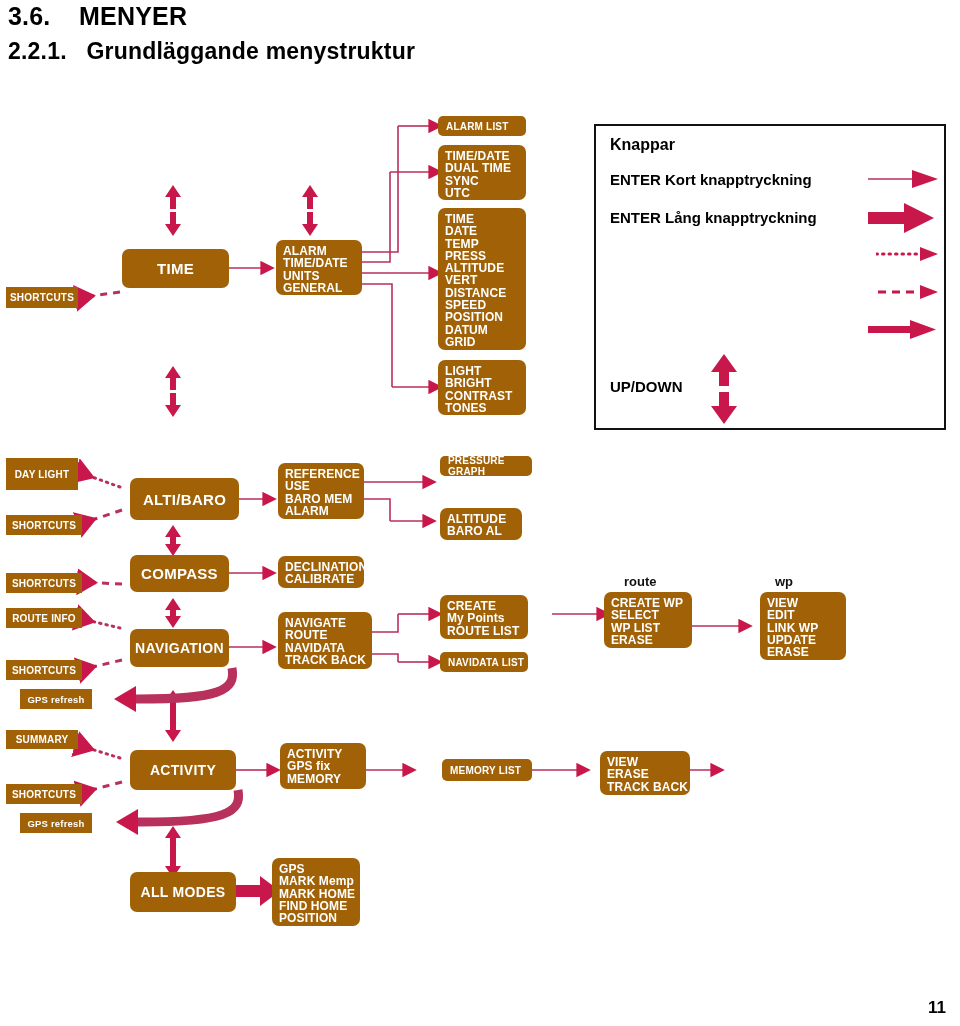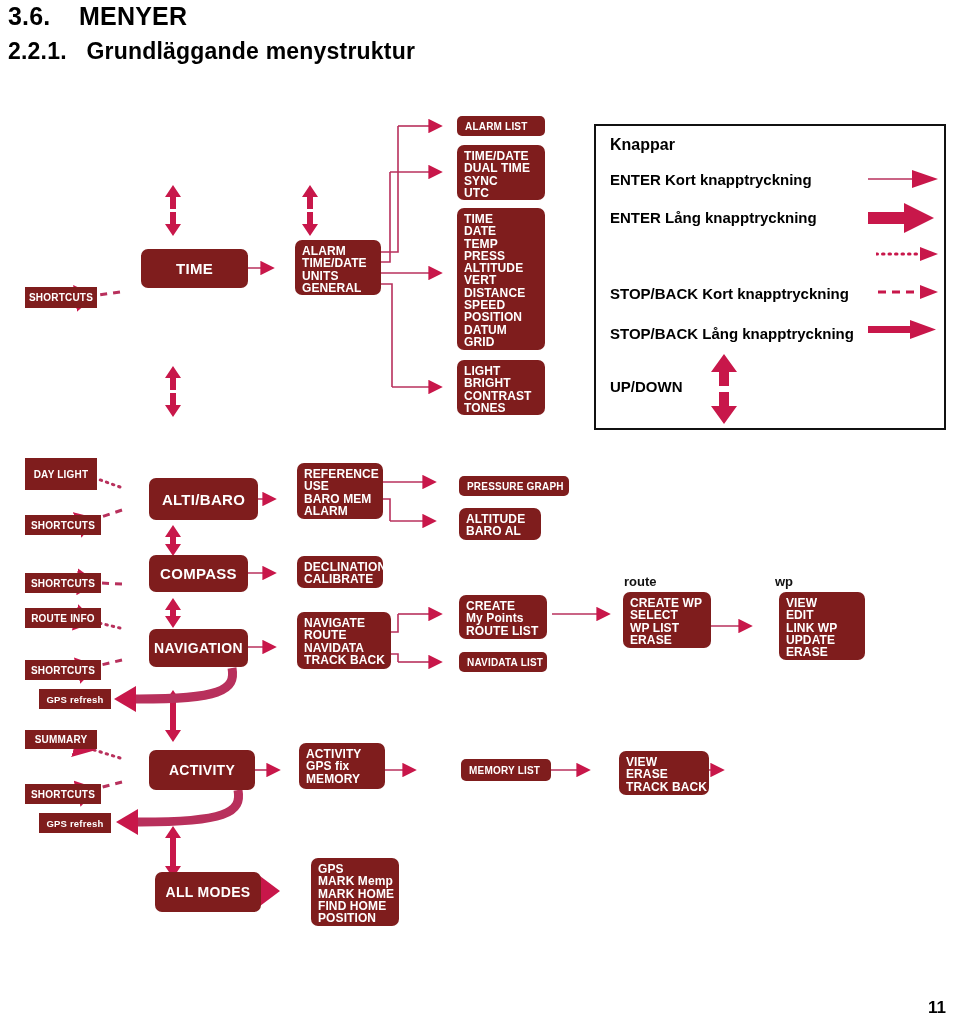--- a/index.html
+++ b/index.html
@@ -7,22 +7,22 @@
        font-family:"Liberation Sans",sans-serif;color:#000;overflow:hidden;}
 
   
   .h1{position:absolute;font-weight:bold;font-size:25px;letter-spacing:.2px;white-space:nowrap;}
   .h1 .num{display:inline-block;}
   #hdg-1{left:8px;top:2px;}
   #hdg-2{left:8px;top:38px;font-size:23px;}
   #page-num{position:absolute;right:14px;bottom:8px;font-size:17px;font-weight:bold;}
 
   
-  .box{position:absolute;background:#7f1d1d;border-radius:7px;color:#fff;
-       box-sizing:border-box;margin-left:19px;}
+  .box{position:absolute;background:#a16207;border-radius:7px;color:#fff;
+       box-sizing:border-box;}
   .box.lbl{display:flex;align-items:center;justify-content:center;
            font-weight:bold;font-size:15px;letter-spacing:.3px;}
   .box.small{display:flex;align-items:center;justify-content:center;
              font-weight:bold;font-size:10px;letter-spacing:.2px;border-radius:0;}
   .box.list{padding:5px 7px;font-weight:bold;font-size:12px;line-height:12.3px;letter-spacing:.1px;}
   .box.list .ln{white-space:nowrap;}
   .box.oneline{display:flex;align-items:center;padding-left:8px;
                font-weight:bold;font-size:10px;letter-spacing:.2px;border-radius:5px;}
 
   .cap{position:absolute;font-weight:bold;font-size:13px;color:#111;}
@@ -199,27 +199,25 @@
   <svg style="position:absolute;left:272px;top:76px;" width="72" height="32">
     <rect x="0" y="10" width="44" height="12" fill="#c8174a"></rect>
     <path d="M36,1 L66,16 L36,31 Z" fill="#c8174a"></path>
   </svg>
 
   <svg style="position:absolute;left:280px;top:118px;" width="64" height="20">
     <line x1="0" y1="10" x2="44" y2="10" stroke="#c8174a" stroke-width="3" stroke-dasharray="1.5,5" stroke-linecap="round"></line>
     <path d="M44,3 L62,10 L44,17 Z" fill="#c8174a"></path>
   </svg>
 
-  <div class="lg-row" style="top:159px;">STOP/BACK Kort knapptryckning</div>
   <svg style="position:absolute;left:282px;top:156px;" width="62" height="20">
     <line x1="0" y1="10" x2="42" y2="10" stroke="#c8174a" stroke-width="3" stroke-dasharray="8,6"></line>
     <path d="M42,3 L60,10 L42,17 Z" fill="#c8174a"></path>
   </svg>
 
-  <div class="lg-row" style="top:199px;">STOP/BACK Lång knapptryckning</div>
   <svg style="position:absolute;left:272px;top:192px;" width="72" height="24">
     <rect x="0" y="8" width="46" height="7" fill="#c8174a"></rect>
     <path d="M42,2 L68,11.5 L42,21 Z" fill="#c8174a"></path>
   </svg>
 
   <div class="lg-row" style="top:252px;">UP/DOWN</div>
   <svg style="position:absolute;left:110px;top:228px;" width="36" height="70">
     <path d="M18,0 l13,18 h-8 v14 h-10 v-14 h-8 z" fill="#c8174a"></path>
     <path d="M18,70 l13,-18 h-8 v-14 h-10 v14 h-8 z" fill="#c8174a"></path>
   </svg>
@@ -230,21 +228,21 @@
 
 <div class="box lbl" style="left:130px;top:478px;width:109px;height:42px;">ALTI/BARO</div>
 
 <div class="box list" style="left:278px;top:463px;width:86px;height:56px;">
   <div class="ln">REFERENCE</div>
   <div class="ln">USE</div>
   <div class="ln">BARO MEM</div>
   <div class="ln">ALARM</div>
 </div>
 
-<div class="box oneline" style="left:440px;top:476px;width:110px;height:20px;">PRESSURE GRAPH</div>
+<div class="box oneline" style="left:440px;top:456px;width:92px;height:20px;">PRESSURE GRAPH</div>
 
 <div class="box list" style="left:440px;top:508px;width:82px;height:32px;">
   <div class="ln">ALTITUDE</div>
   <div class="ln">BARO AL</div>
 </div>
 
 <div class="box small" style="left:6px;top:573px;width:76px;height:20px;">SHORTCUTS</div>
 <div class="box lbl" style="left:130px;top:555px;width:99px;height:37px;">COMPASS</div>
 <div class="box list" style="left:278px;top:556px;width:86px;height:32px;">
   <div class="ln">DECLINATION</div>
@@ -302,21 +300,21 @@
 </div>
 
 <div class="box oneline" style="left:442px;top:759px;width:90px;height:22px;">MEMORY LIST</div>
 
 <div class="box list" style="left:600px;top:751px;width:90px;height:44px;">
   <div class="ln">VIEW</div>
   <div class="ln">ERASE</div>
   <div class="ln">TRACK BACK</div>
 </div>
 
-<div class="box lbl" style="left:136px;top:872px;width:106px;height:40px;font-size:14px;">ALL MODES</div>
-
-<div class="box list" style="left:292px;top:858px;width:88px;height:68px;">
+<div class="box lbl" style="left:130px;top:872px;width:106px;height:40px;font-size:14px;">ALL MODES</div>
+
+<div class="box list" style="left:272px;top:858px;width:88px;height:68px;">
   <div class="ln">GPS</div>
   <div class="ln">MARK Memp</div>
   <div class="ln">MARK HOME</div>
   <div class="ln">FIND HOME</div>
   <div class="ln">POSITION</div>
 </div>
 
 </body></html>

